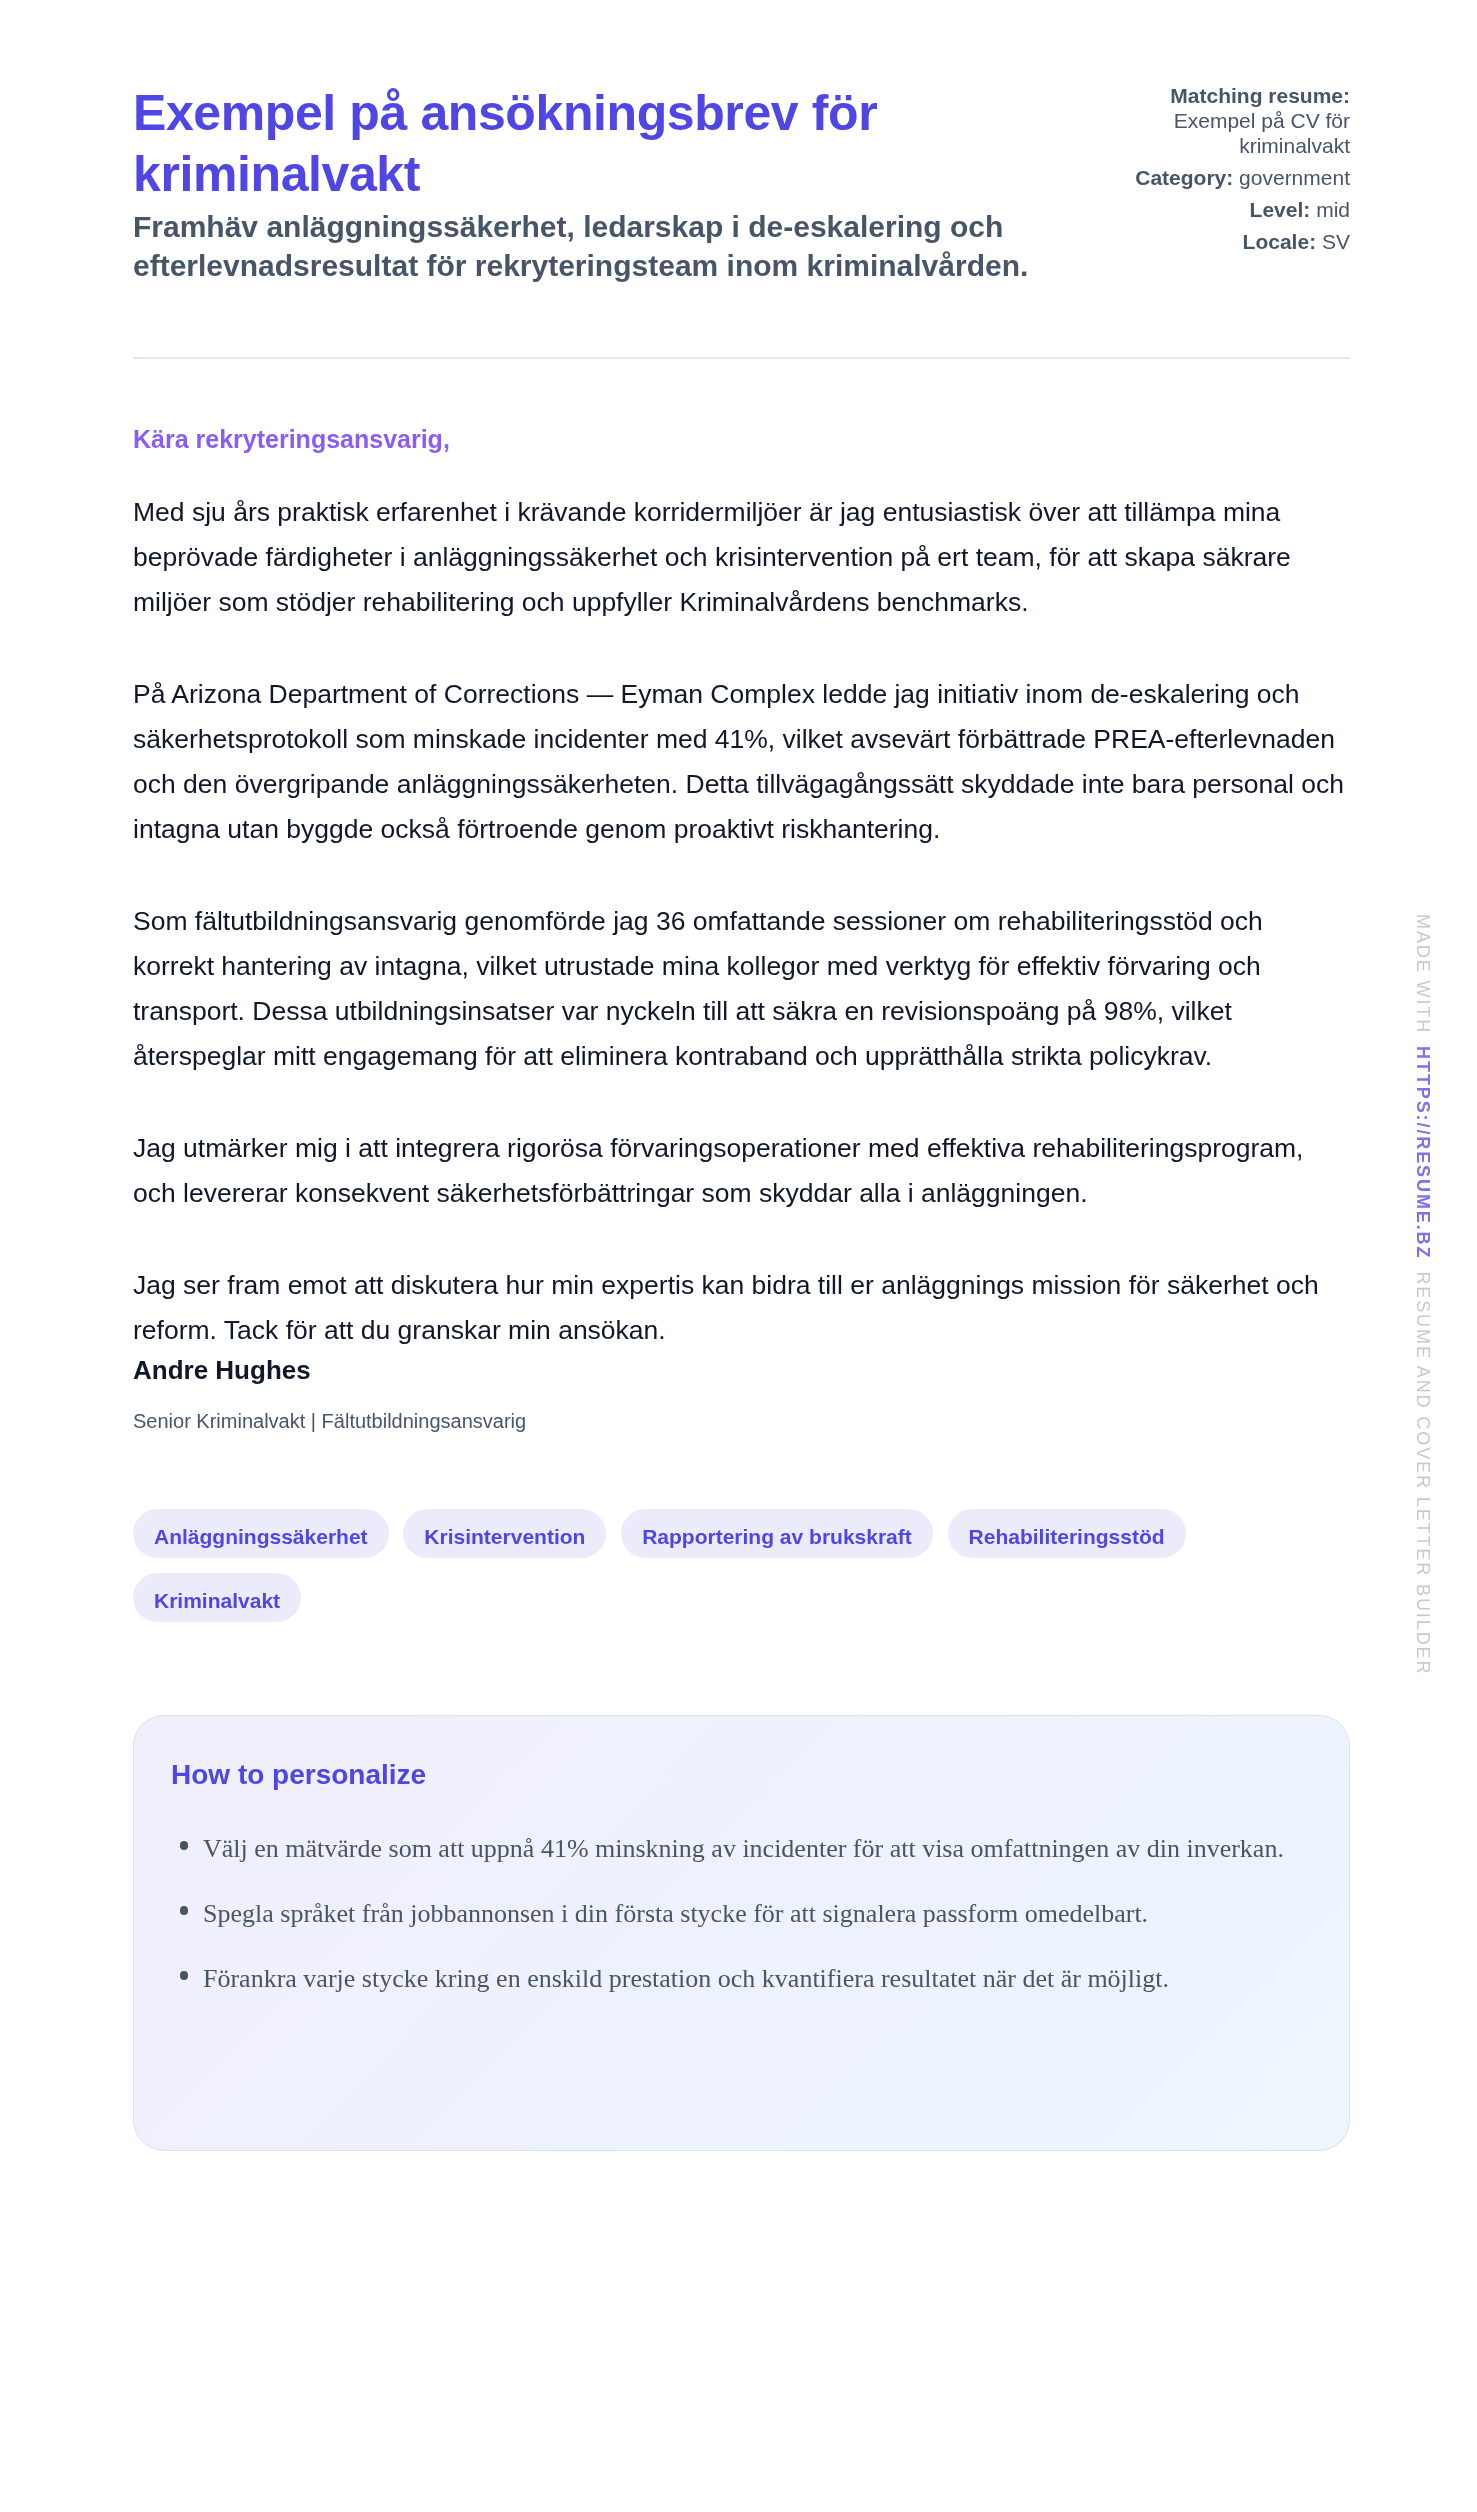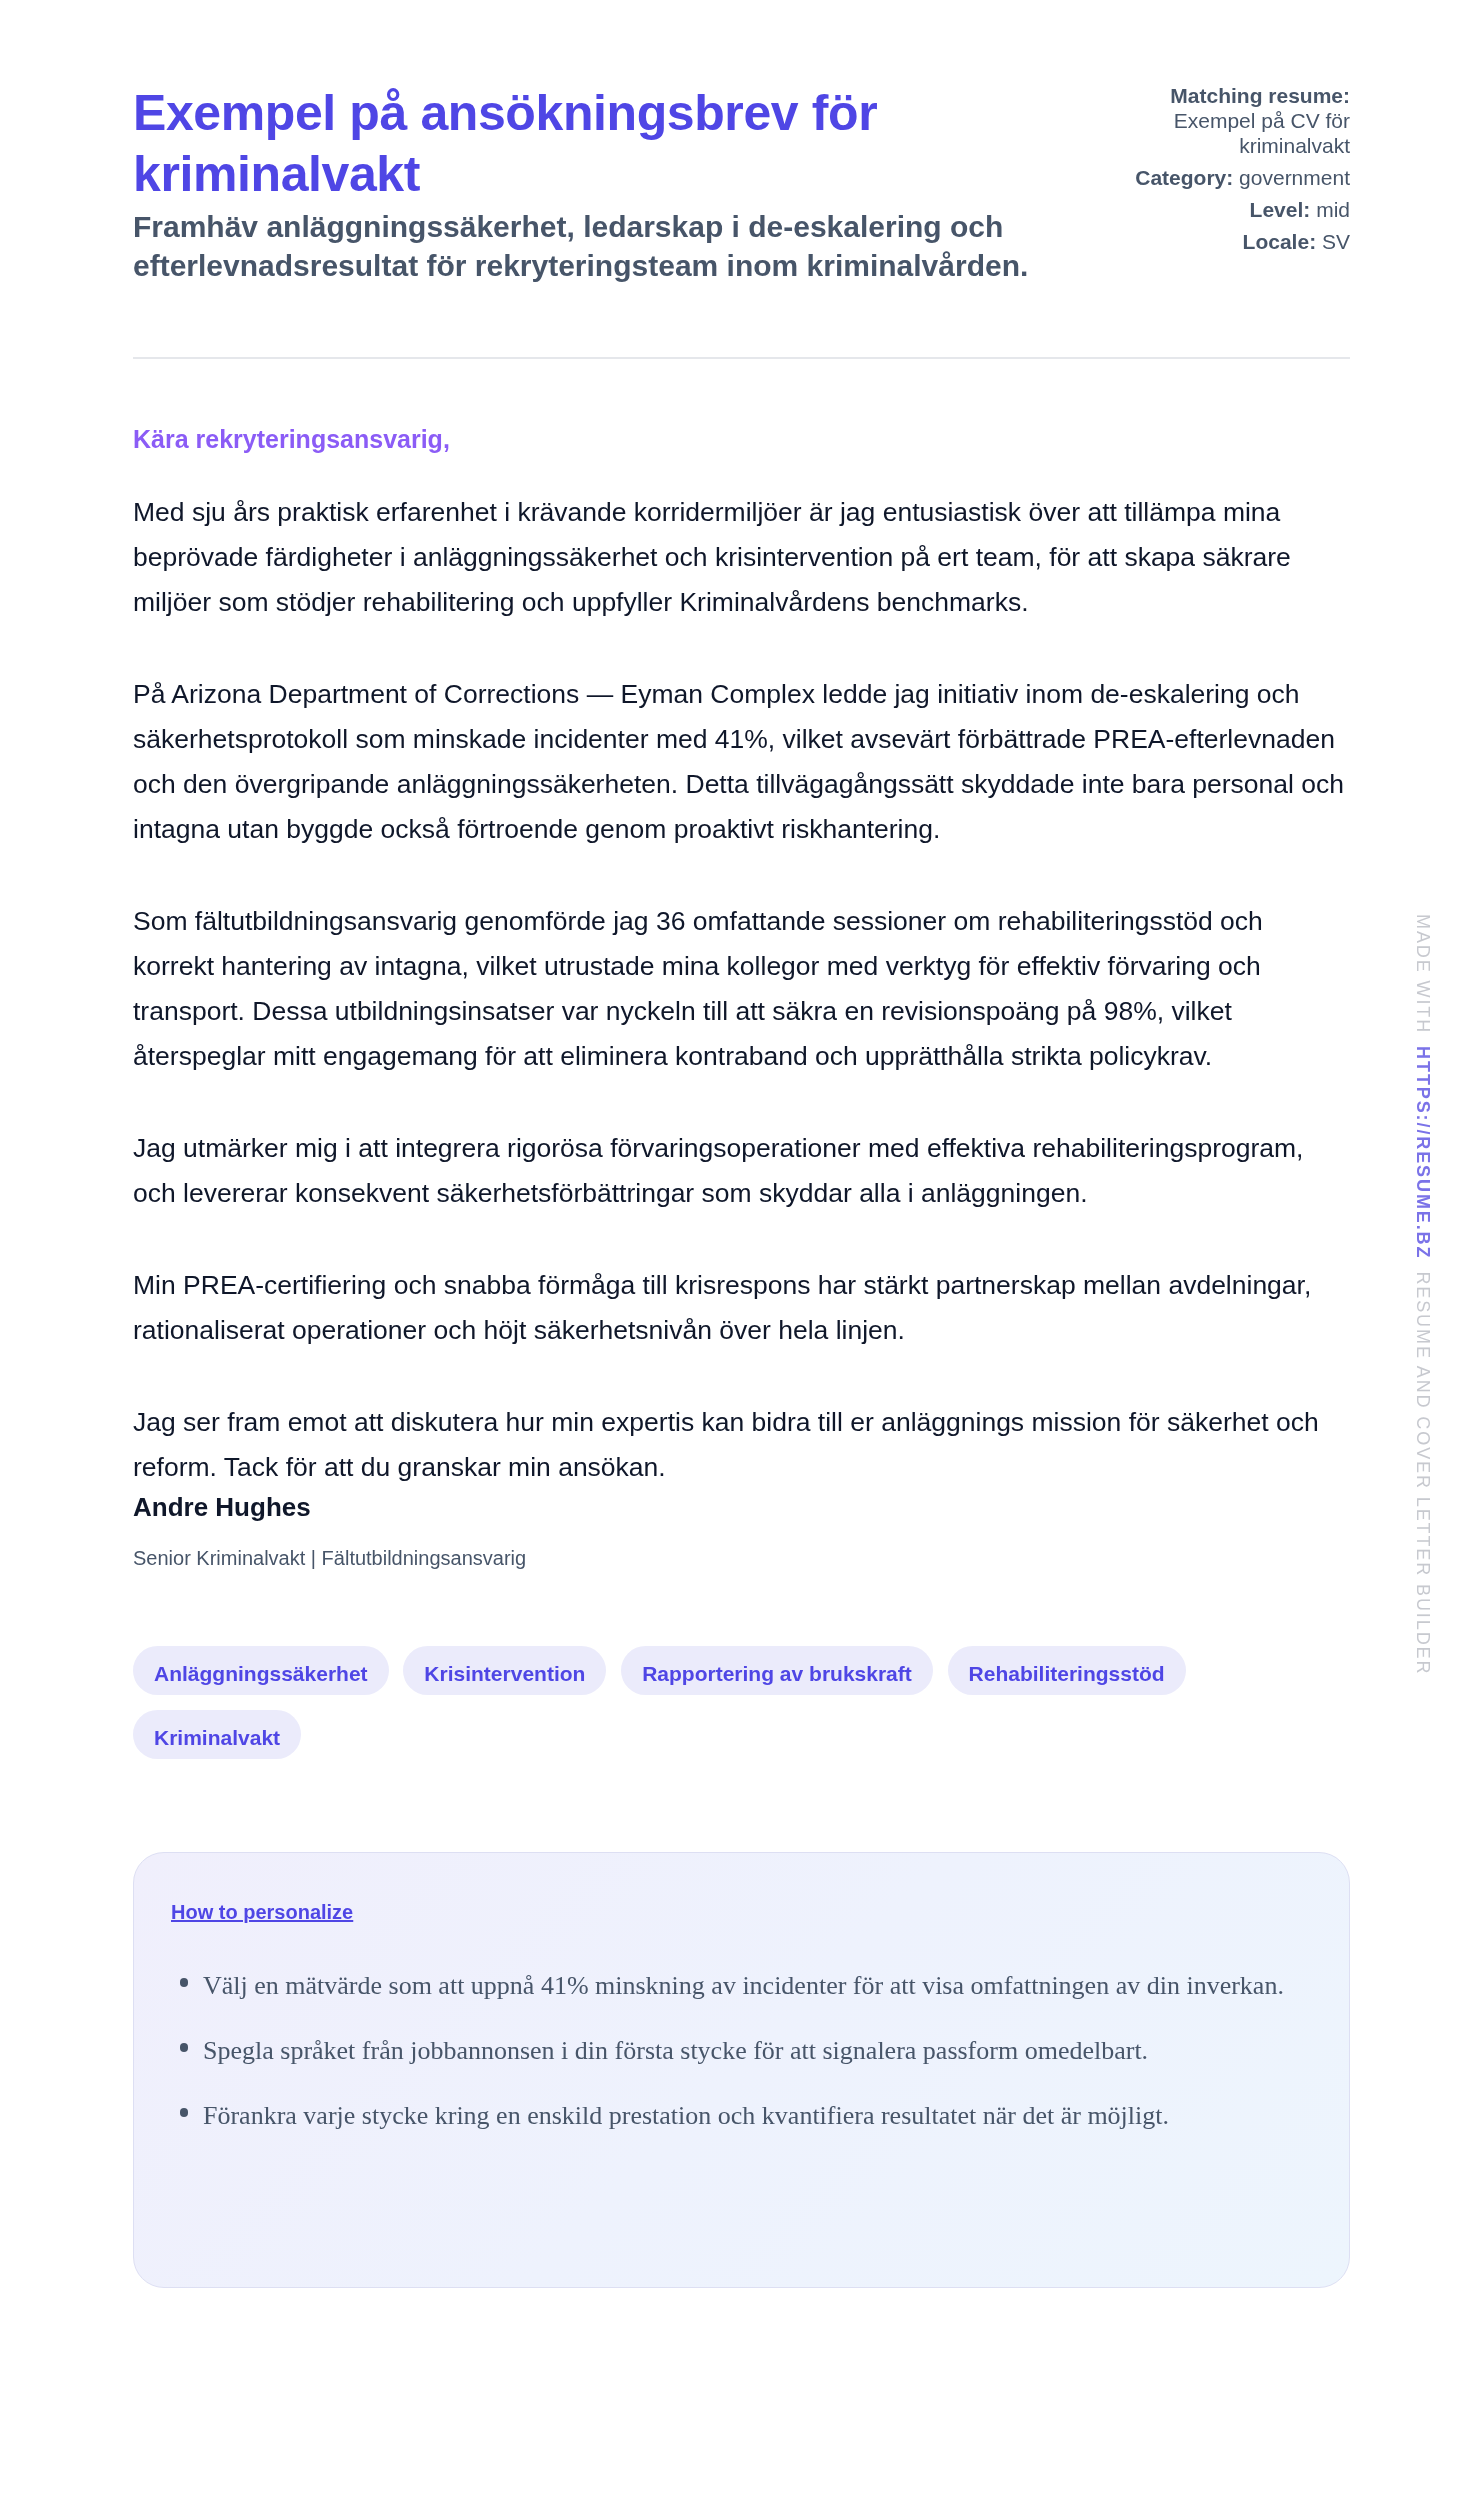--- a/index.html
+++ b/index.html
@@ -23,21 +23,21 @@
 
   .signature { }
   .sig-name { font-size: 26px; line-height: 35px; font-weight: 700; color: #0f172a; }
   .sig-title { margin-top: 15.6px; font-size: 20px; line-height: 35px; color: #475569; }
 
   .tags { margin-top: 70px; display: flex; flex-wrap: wrap; gap: 15.6px 14.8px; width: 1217px; }
   .tag { display: inline-block; height: 49px; line-height: 56px; padding: 0 21px; border-radius: 28px; background: #ebebfb; color: #4f46e5; font-size: 21px; font-weight: 600; white-space: nowrap; }
 
   .tips { margin-top: 93px; width: 1217px; height: 436px; border-radius: 31px; border: 1.7px solid #dddff3;
           background: linear-gradient(135deg, #f0effc 0%, #eef2fd 50%, #edf5fd 100%); padding: 40px 37px 0 37px; }
-  .tips-title { font-size: 20px; line-height: 38px; font-weight: 700; color: #4f46e5; margin-bottom: 28px; text-decoration: underline; }
+  .tips-title { font-size: 28px; line-height: 38px; font-weight: 700; color: #4f46e5; margin-bottom: 28px; }
   .tips ul { list-style: none; }
   .tips li { position: relative; padding-left: 32px; font-size: 26px; line-height: 53px; color: #475569; margin-bottom: 12px; font-family: Liberation Serif, serif; }
   .tips li .bullet { position: absolute; left: 8.7px; top: 19px; width: 8.7px; height: 8.7px; border-radius: 50%; background: #475569; }
 
   .watermark { position: absolute; left: 1410px; top: 914px; width: 26px; height: 713px; }
   .watermark .inner { position: absolute; left: 0; top: 0; transform-origin: 0 0; transform: translate(26px, 0) rotate(90deg);
                       white-space: nowrap; font-size: 18px; line-height: 26px; letter-spacing: 1.9px; color: #c7c9cf; font-weight: 400; }
   .watermark .link { color: #7b73e8; font-weight: 700; margin: 0 12px; }
 </style>
 </head>
@@ -68,21 +68,20 @@
       </div>
     </div>
   </header>
 
   <section class="letter">
     <p class="greeting">Kära rekryteringsansvarig,</p>
     <p class="para">Med sju års praktisk erfarenhet i krävande korridermiljöer är jag entusiastisk över att tillämpa mina beprövade färdigheter i anläggningssäkerhet och krisintervention på ert team, för att skapa säkrare miljöer som stödjer rehabilitering och uppfyller Kriminalvårdens benchmarks.</p>
     <p class="para">På Arizona Department of Corrections — Eyman Complex ledde jag initiativ inom de-eskalering och säkerhetsprotokoll som minskade incidenter med 41%, vilket avsevärt förbättrade PREA-efterlevnaden och den övergripande anläggningssäkerheten. Detta tillvägagångssätt skyddade inte bara personal och intagna utan byggde också förtroende genom proaktivt riskhantering.</p>
     <p class="para">Som fältutbildningsansvarig genomförde jag 36 omfattande sessioner om rehabiliteringsstöd och korrekt hantering av intagna, vilket utrustade mina kollegor med verktyg för effektiv förvaring och transport. Dessa utbildningsinsatser var nyckeln till att säkra en revisionspoäng på 98%, vilket återspeglar mitt engagemang för att eliminera kontraband och upprätthålla strikta policykrav.</p>
     <p class="para">Jag utmärker mig i att integrera rigorösa förvaringsoperationer med effektiva rehabiliteringsprogram, och levererar konsekvent säkerhetsförbättringar som skyddar alla i anläggningen.</p>
-    <p class="para">Min PREA-certifiering och snabba förmåga till krisrespons har stärkt partnerskap mellan avdelningar, rationaliserat operationer och höjt säkerhetsnivån över hela linjen.</p>
     <p class="para" style="margin-bottom:0">Jag ser fram emot att diskutera hur min expertis kan bidra till er anläggnings mission för säkerhet och reform. Tack för att du granskar min ansökan.</p>
 
     <div class="signature">
       <p class="sig-name">Andre Hughes</p>
       <p class="sig-title">Senior Kriminalvakt | Fältutbildningsansvarig</p>
     </div>
   </section>
 
   <div class="tags">
     <span class="tag">Anläggningssäkerhet</span>

